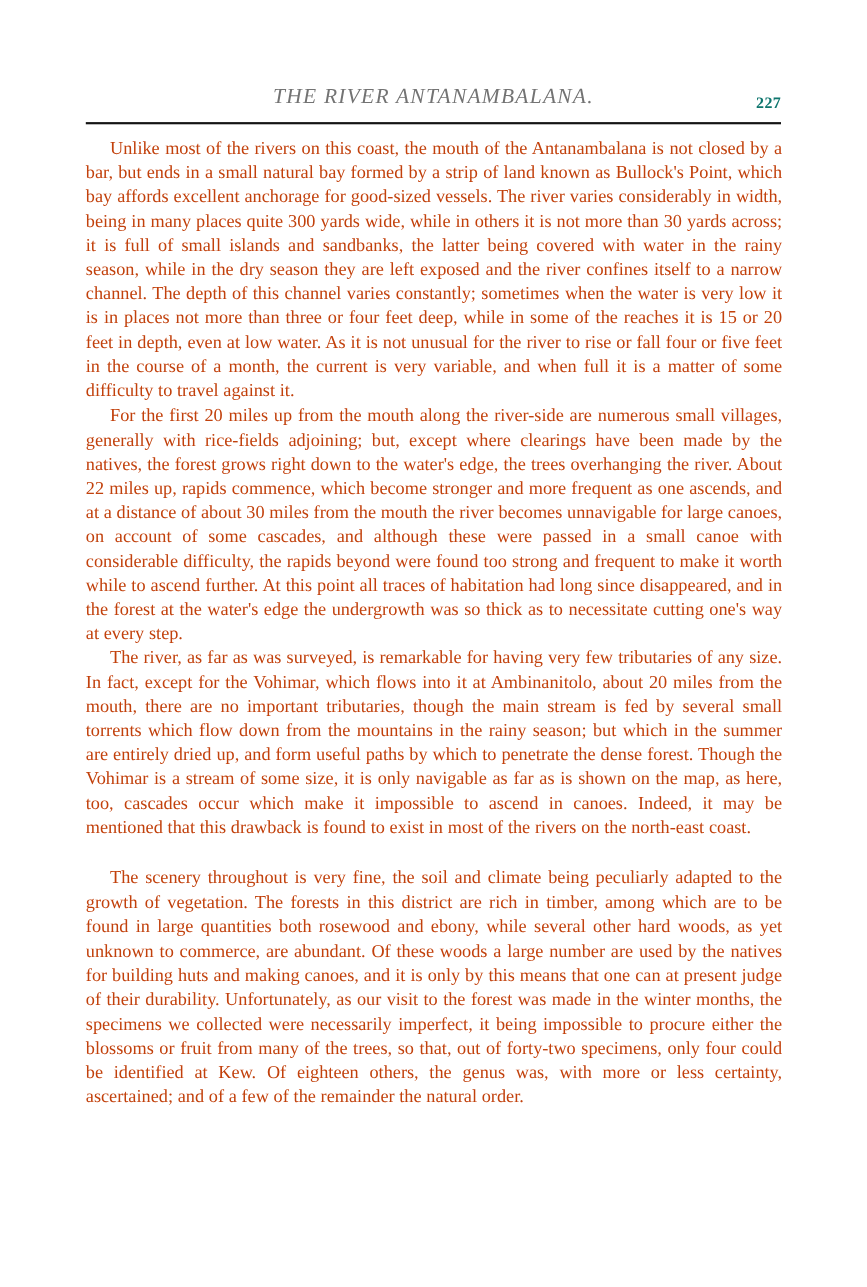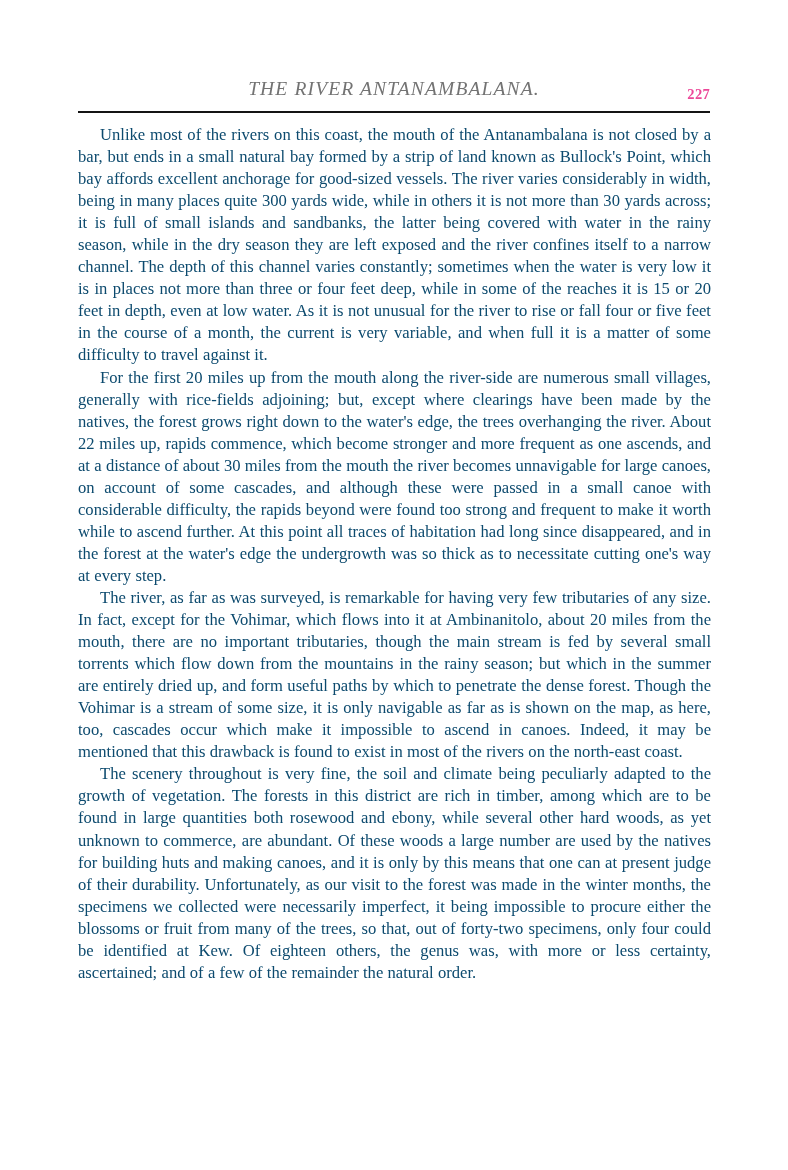--- a/index.html
+++ b/index.html
@@ -36,52 +36,53 @@
     text-align: center;
     color: #737373;
   }
   .folio {
     position: absolute;
     right: 0px;
     bottom: 1px;
     font-size: 14.5px;
     font-weight: 700;
     letter-spacing: 0.3px;
-    color: #ec4899;
+    color: #0f766e;
     font-family: "Liberation Serif", "DejaVu Serif", serif;
   }
   .rule {
     position: absolute;
     left: 78px;
     top: 111px;
     width: 632px;
     height: 0;
     border-top: 2.1px solid #141414;
   }
   .body-text {
     position: absolute;
     left: 78px;
     top: 124px;
     width: 633px;
     font-size: 16.6px;
     line-height: 22.05px;
     text-align: justify;
     text-justify: inter-word;
-    color: #0c4a6e;
+    color: #c2410c;
     -webkit-font-smoothing: none;
   }
   .body-text p {
     margin: 0;
     text-indent: 22px;
     text-align: justify;
     hyphens: none;
     word-spacing: 0.15px;
   }
   .body-text p:last-child {
     text-align-last: left;
+    margin-top: 24px;
   }
 </style>
 </head>
 <body>
 
 <div class="page">
 
   <div class="header">
     <div class="running-head">THE RIVER ANTANAMBALANA.</div>
     <div class="folio">227</div>

